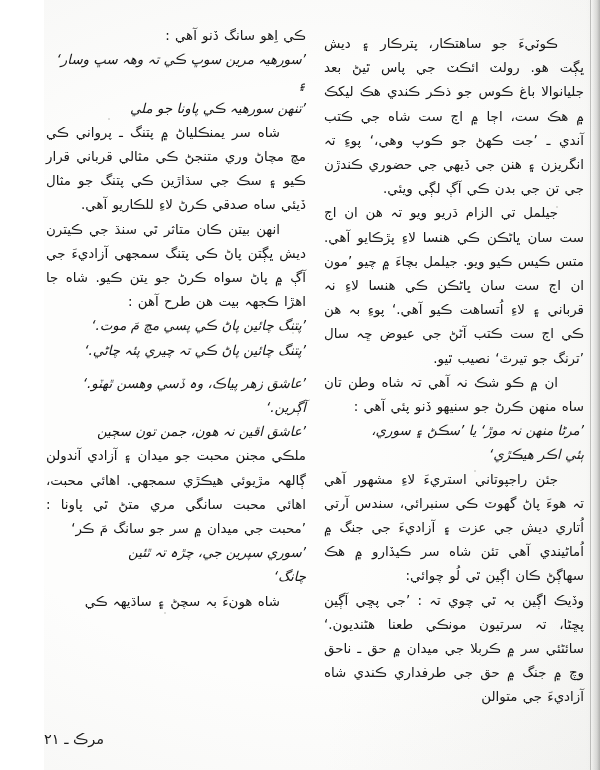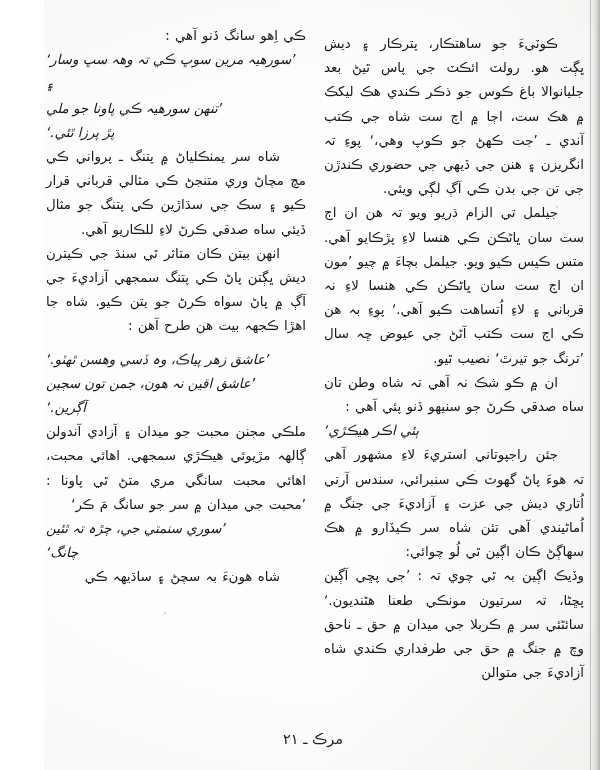--- a/index.html
+++ b/index.html
@@ -88,37 +88,37 @@
     -webkit-font-smoothing: none;
   }
   .para.indent { text-indent: 26px; }
 
   .verse {
     margin: 0;
     padding: 0;
     font-size: 13.4px;
     line-height: 24.2px;
     color: #1a1a1a;
-    text-align: left;
+    text-align: right;
     font-style: italic;
   }
 
   .gap-sm { height: 9px; }
 
   
   #columns, #footer {
     filter: contrast(1.04) brightness(0.99);
   }
 
   #footer {
     position: absolute;
     left: 0;
     right: 18px;
     bottom: 22px;
-    text-align: center;
+    text-align: left;
   }
   #footer .folio {
     font-size: 14.5px;
     color: #1f1f1f;
     letter-spacing: 1px;
   }
 
   
   .speck {
     position: absolute;
@@ -132,40 +132,42 @@
 
 <div id="page">
 
   <div id="paper-texture"></div>
 
   <div id="columns">
 
     <div class="column col-right">
       <p class="para indent">ڪوٽيءَ جو ساهتڪار، پترڪار ۽ ديش ڀڳت هو. رولٽ ائڪٽ جي پاس ٿيڻ بعد جليانوالا باغ ڪوس جو ذڪر ڪندي هڪ ليکڪ ۾ هڪ ست، اڄا ۾ اڄ ست شاه جي ڪتب آندي ـ ’جت ڪهڻ جو ڪوپ وهي،‘ پوءِ تہ انگريزن ۽ هنن جي ڏيهي جي حضوري ڪندڙن جي تن جي بدن ڪي آڳ لڳي ويئي.</p>
       <p class="para indent">جيلمل تي الزام ڌريو ويو تہ هن ان اڄ ست سان ڀاڻڪن ڪي هنسا لاءِ پڙڪايو آهي. متس ڪيس ڪيو ويو. جيلمل بچاءَ ۾ چيو ’مون ان اڄ ست سان ڀاڻڪن ڪي هنسا لاءِ نہ قرباني ۽ لاءِ اُتساهت ڪيو آهي.‘ پوءِ بہ هن ڪي اڄ ست ڪتب آڻڻ جي عيوض ڇہ سال ’ترنگ جو تيرٿ‘ نصيب ٿيو.</p>
-      <p class="para indent">ان ۾ ڪو شڪ نہ آهي تہ شاه وطن تان ساه صدقي ڪرڻ جو سنيهو ڏنو پئي آهي :</p>
+      <p class="para indent">ان ۾ ڪو شڪ نہ آهي تہ شاه وطن تان ساه منهن ڪرڻ جو سنيهو ڏنو پئي آهي :</p>
+      <p class="verse">’مرڻا منهن نہ موڙ‘ يا ’سڪڻ ۽ سوري،</p>
       <p class="verse">ٻئي اڪر هيڪڙي‘</p>
       <p class="para indent">جئن راجپوتاني استريءَ لاءِ مشهور آهي تہ هوءَ پاڻ گهوٽ ڪي سنبرائي، سندس آرتي اُتاري ديش جي عزت ۽ آزاديءَ جي جنگ ۾ اُماڻيندي آهي تئن شاه سر ڪيڏارو ۾ هڪ سهاڳڻ ڪان اڳين ٿي لُو چوائي:</p>
       <p class="para">وڏيڪ اڳين بہ ٿي چوي تہ : ’جي پڇي آڳين پڇڻا، تہ سرتيون مونڪي طعنا هڻنديون.‘ سائڻئي سر ۾ ڪربلا جي ميدان ۾ حق ـ ناحق وچ ۾ جنگ ۾ حق جي طرفداري ڪندي شاه آزاديءَ جي متوالن</p>
     </div>
 
     <div class="column col-left">
       <p class="para">ڪي اِهو سانگ ڏنو آهي :</p>
       <p class="verse">’سورهيہ مرين سوڀ ڪي تہ وهہ سڀ وسار‘</p>
       <p class="verse">۽</p>
       <p class="verse">’تنهن سورهيہ ڪي پاونا جو ملي</p>
-      <p class="verse">پڙ پرزا ٿئي.‘</p>
       <p class="para indent">شاه سر يمنڪلياڻ ۾ پتنگ ـ پرواني ڪي مچ مچاڻ وري متنجڻ ڪي مثالي قرباني قرار ڪيو ۽ سڪ جي سڌاڙين ڪي پتنگ جو مثال ڏيئي ساه صدقي ڪرڻ لاءِ للڪاريو آهي.</p>
       <p class="para indent">انهن بيتن ڪان متاثر ٿي سنڌ جي ڪيترن ديش ڀڳتن پاڻ ڪي پتنگ سمجهي آزاديءَ جي آڳ ۾ پاڻ سواه ڪرڻ جو يتن ڪيو. شاه جا اهڙا ڪجهہ بيت هن طرح آهن :</p>
+      <p class="verse">’پتنگ چائين پاڻ ڪي پسي مچ مَ موت.‘</p>
+      <p class="verse">’پتنگ چائين پاڻ ڪي تہ چيري پئہ چاڻي.‘</p>
       <div class="gap-sm"></div>
       <p class="verse">’عاشق زهر پياڪ، وہ ڏسي وهسن ٿهٽو.‘</p>
+      <p class="verse">آڳرين.‘</p>
       <p class="verse">’عاشق اقين نہ هون، جمن تون سڄين</p>
-      <p class="verse">آڳرين.‘</p>
       <p class="para">ملڪي مجنن محبت جو ميدان ۽ آزادي آندولن ڳالهہ مڙيوئي هيڪڙي سمجهي. اهائي محبت، اهائي محبت سانگي مري متڻ ٿي پاونا : ’محبت جي ميدان ۾ سر جو سانگ مَ ڪر‘</p>
-      <p class="verse">’سوري سنمتي جي، چڙہ تہ ٿئين</p>
+      <p class="verse">’سوري سپرين جي، چڙہ تہ ٿئين</p>
       <p class="verse">چانگ‘</p>
       <p class="para indent">شاه هونءَ بہ سچڻ ۽ ساڌيهہ ڪي</p>
     </div>
 
   </div>
 
   <div id="footer">
     <span class="folio">مرڪ ـ ٢١</span>
   </div>
 

